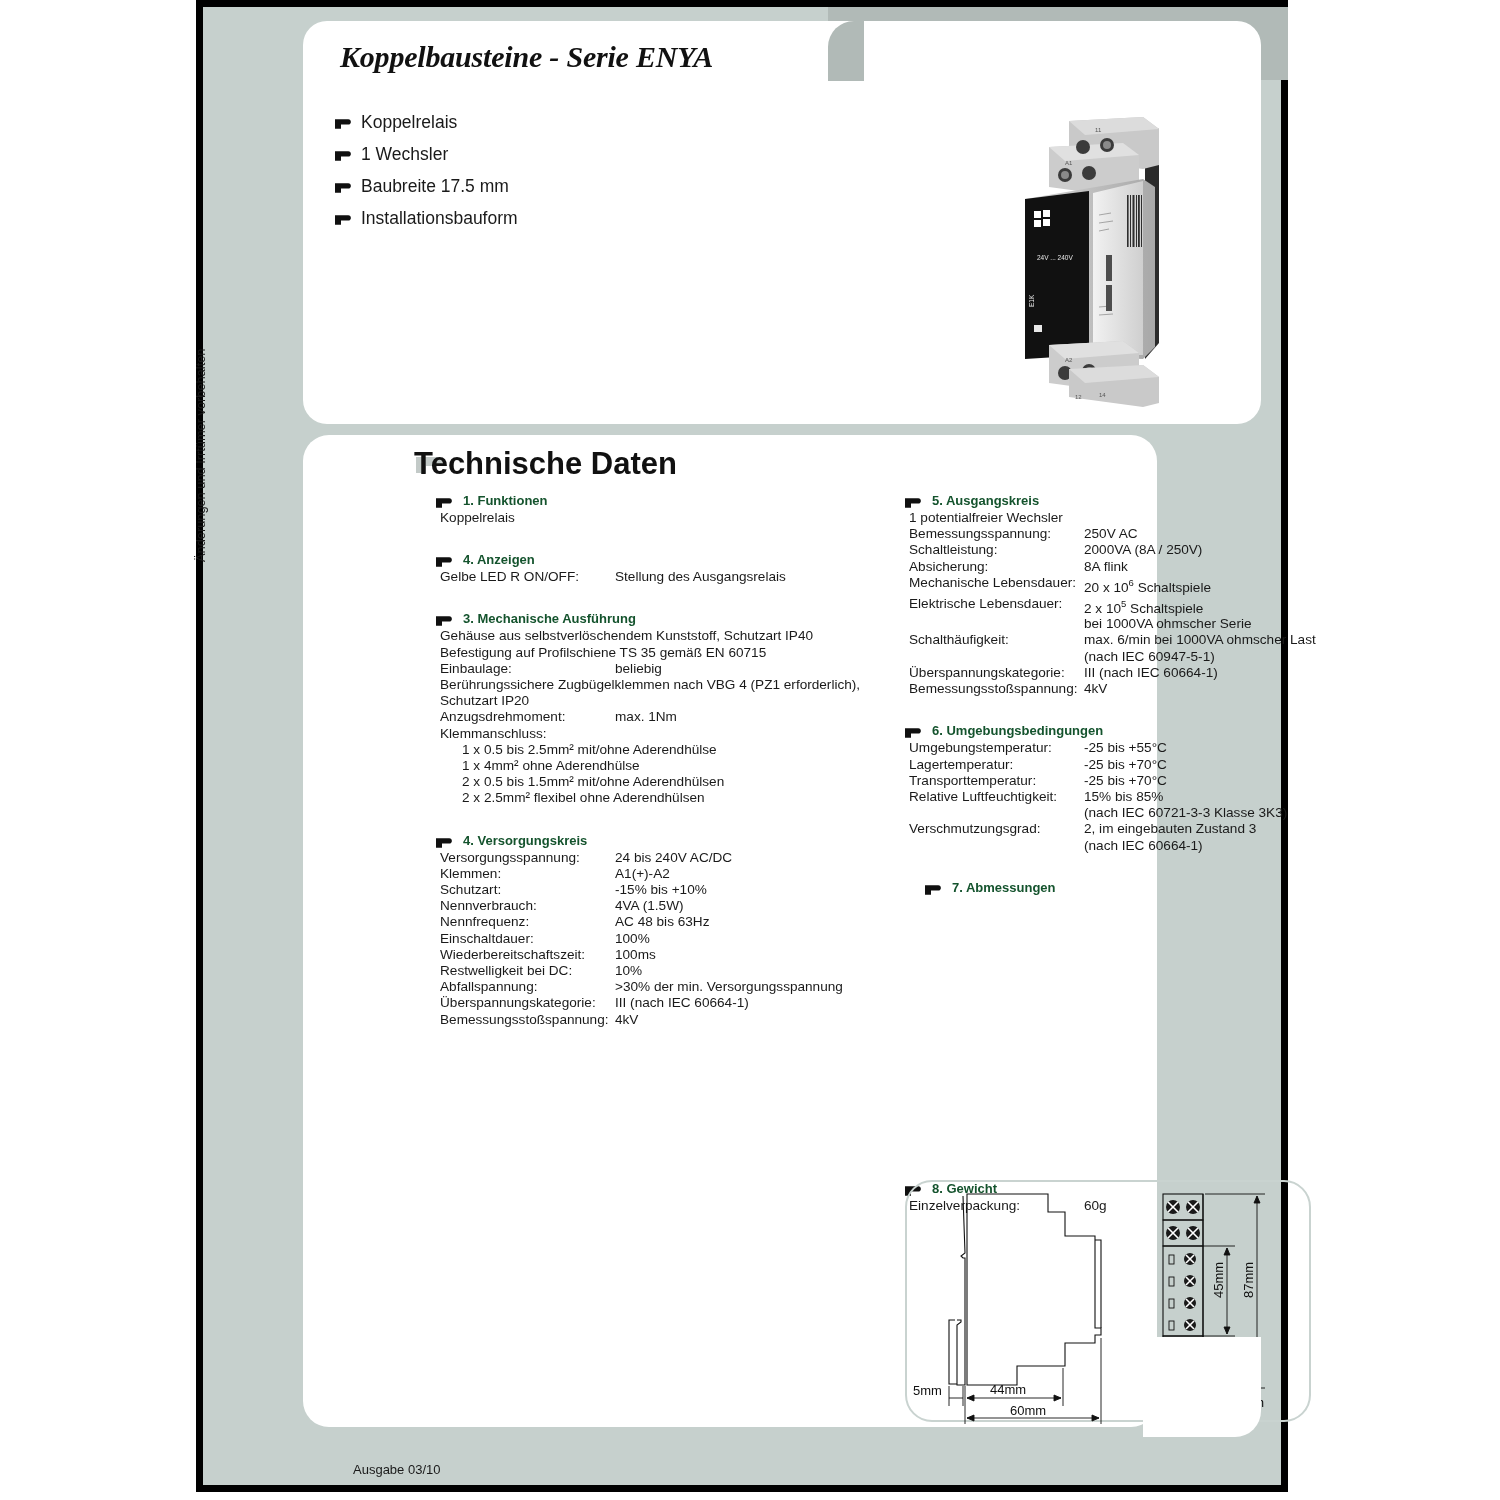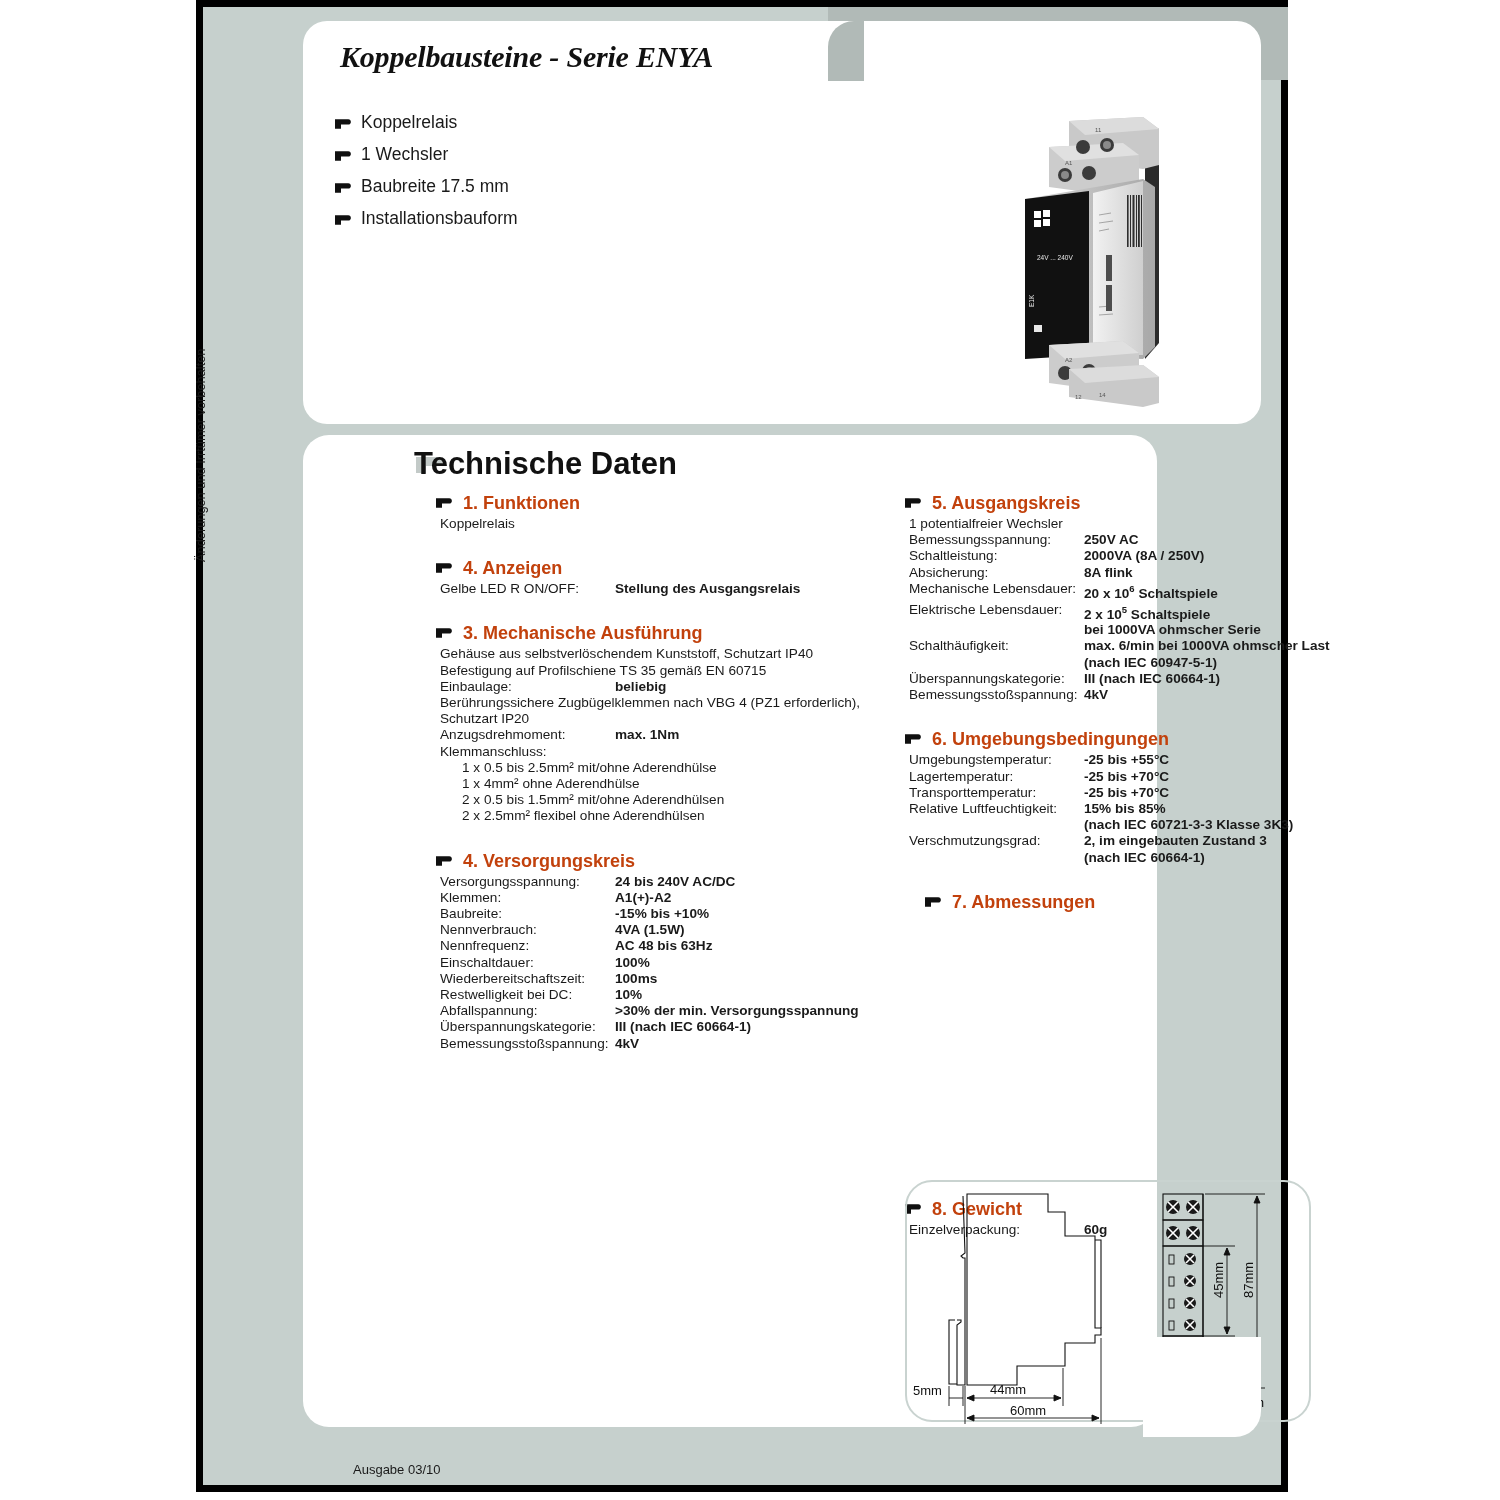--- a/index.html
+++ b/index.html
@@ -131,37 +131,37 @@
 
   
   .col { position: absolute; }
   #col-left  { left: 133px; top: 58px; width: 420px; }
   #col-right { left: 602px; top: 58px; width: 430px; }
 
   .sec { position: relative; margin-bottom: 10px; }
   .sec-head {
     position: relative;
     padding-left: 27px;
-    font-size: 18px;
+    font-size: 13px;
     font-weight: bold;
-    color: #c2410c;
+    color: #14532d;
     margin-bottom: 2px;
   }
   .sec-head .flag { left: 0px; top: 4px; }
   .sec-body { padding-left: 4px; }
 
   .row {
     display: flex;
     font-size: 13.6px;
     line-height: 16.2px;
     color: #1a1a1a;
     white-space: nowrap;
   }
   .row .lbl { width: 175px; flex: 0 0 175px; }
-  .row .val { flex: 1 1 auto; font-weight: bold; }
+  .row .val { flex: 1 1 auto; }
   .row.full .lbl { width: auto; flex: 0 0 auto; }
   .row.indent { padding-left: 22px; }
   .row.valonly .lbl { visibility: hidden; }
   sup { font-size: 9.5px; vertical-align: super; }
 
   .gap { height: 16px; }
 
   
   #sidetext {
     position: absolute;
@@ -400,21 +400,21 @@
             <div class="sec-body">
               <div class="row">
                 <span class="lbl">Versorgungsspannung:</span>
                 <span class="val">24 bis 240V AC/DC</span>
               </div>
               <div class="row">
                 <span class="lbl">Klemmen:</span>
                 <span class="val">A1(+)-A2</span>
               </div>
               <div class="row">
-                <span class="lbl">Baubreite:</span>
+                <span class="lbl">Schutzart:</span>
                 <span class="val">-15% bis +10%</span>
               </div>
               <div class="row">
                 <span class="lbl">Nennverbrauch:</span>
                 <span class="val">4VA (1.5W)</span>
               </div>
               <div class="row">
                 <span class="lbl">Nennfrequenz:</span>
                 <span class="val">AC 48 bis 63Hz</span>
               </div>

